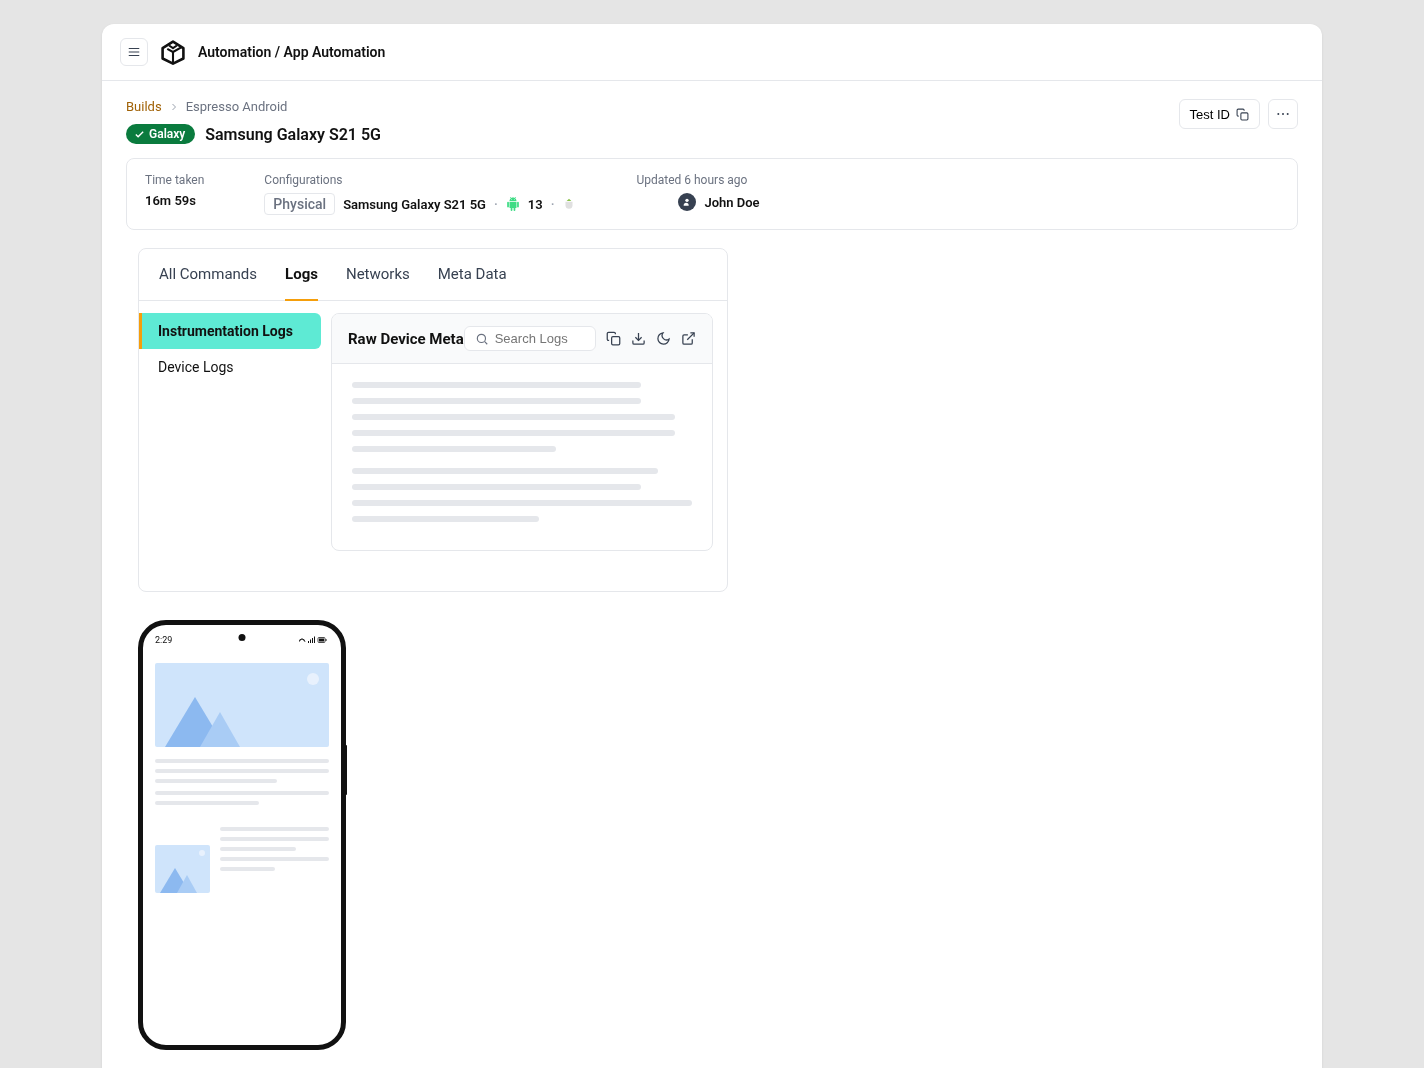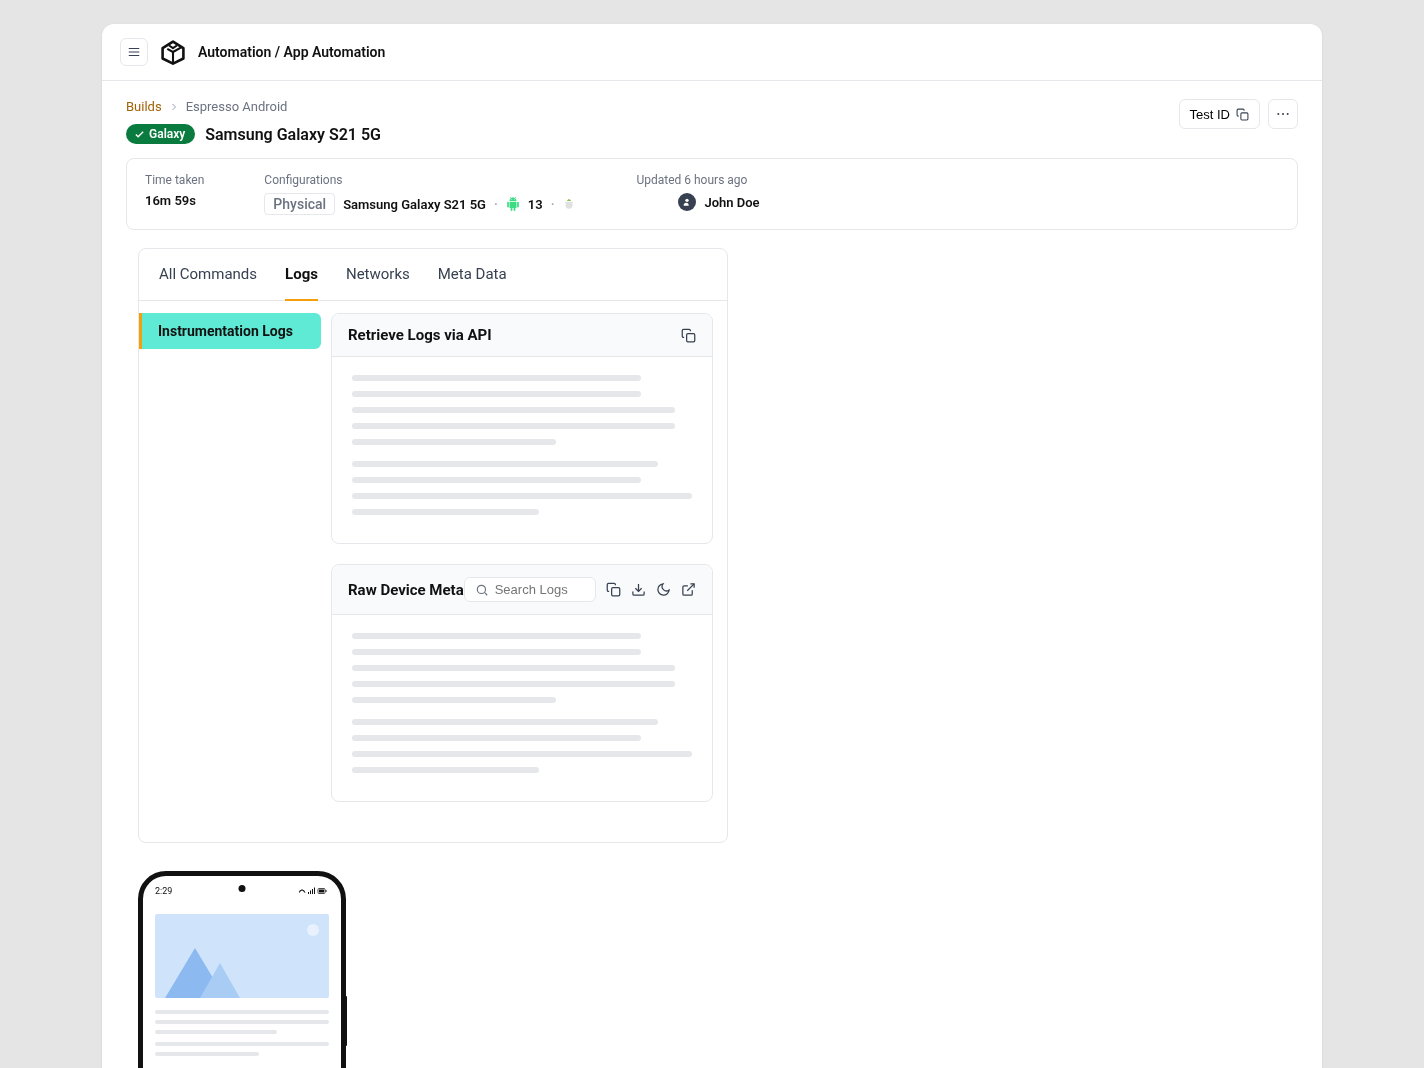--- a/index.html
+++ b/index.html
@@ -183,46 +183,24 @@
     <div class="left-panel">
       <div class="tabs" id="tabs">
           <div class="tab">All Commands</div>
           <div class="tab active">Logs</div>
           <div class="tab">Networks</div>
           <div class="tab">Meta Data</div>
         </div>
       <div class="left-body">
         <div class="nav-col" id="nav-col">
             <div class="nav-item active">Instrumentation Logs</div>
+            <div class="nav-item">Device Logs</div>
           </div>
         <div class="content-col">
 
-          <div class="card">
-            <div class="card-head">
-              <span class="card-title">Retrieve Logs via API</span>
-              <span class="tool-icon">
-                <svg width="15" height="15" viewBox="0 0 24 24" fill="none" stroke="#374151" stroke-width="2">
-                    <rect x="9" y="9" width="13" height="13" rx="2"></rect>
-                    <path d="M5 15H4a2 2 0 0 1-2-2V4a2 2 0 0 1 2-2h9a2 2 0 0 1 2 2v1"></path>
-                  </svg>
-              </span>
-            </div>
-            <div class="card-body">
-              <div class="line" style="width:85%"></div>
-                <div class="line" style="width:85%"></div>
-                <div class="line" style="width:95%"></div>
-              <div class="line" style="width:95%"></div>
-                <div class="line" style="width:60%"></div>
-                <div style="height:6px"></div>
-              <div class="line" style="width:90%"></div>
-                <div class="line" style="width:85%"></div>
-                <div class="line" style="width:100%"></div>
-                <div class="line" style="width:55%"></div>
-            </div>
-          </div>
 
           <div class="card">
             <div class="card-head">
               <span class="card-title">Raw Device Meta</span>
               <div class="card-tools">
                 <div class="search-wrap">
                   <svg width="14" height="14" viewBox="0 0 24 24" fill="none" stroke="#6b7280" stroke-width="2">
                       <circle cx="11" cy="11" r="7"></circle>
                       <line x1="21" y1="21" x2="16.65" y2="16.65"></line>
                     </svg>

